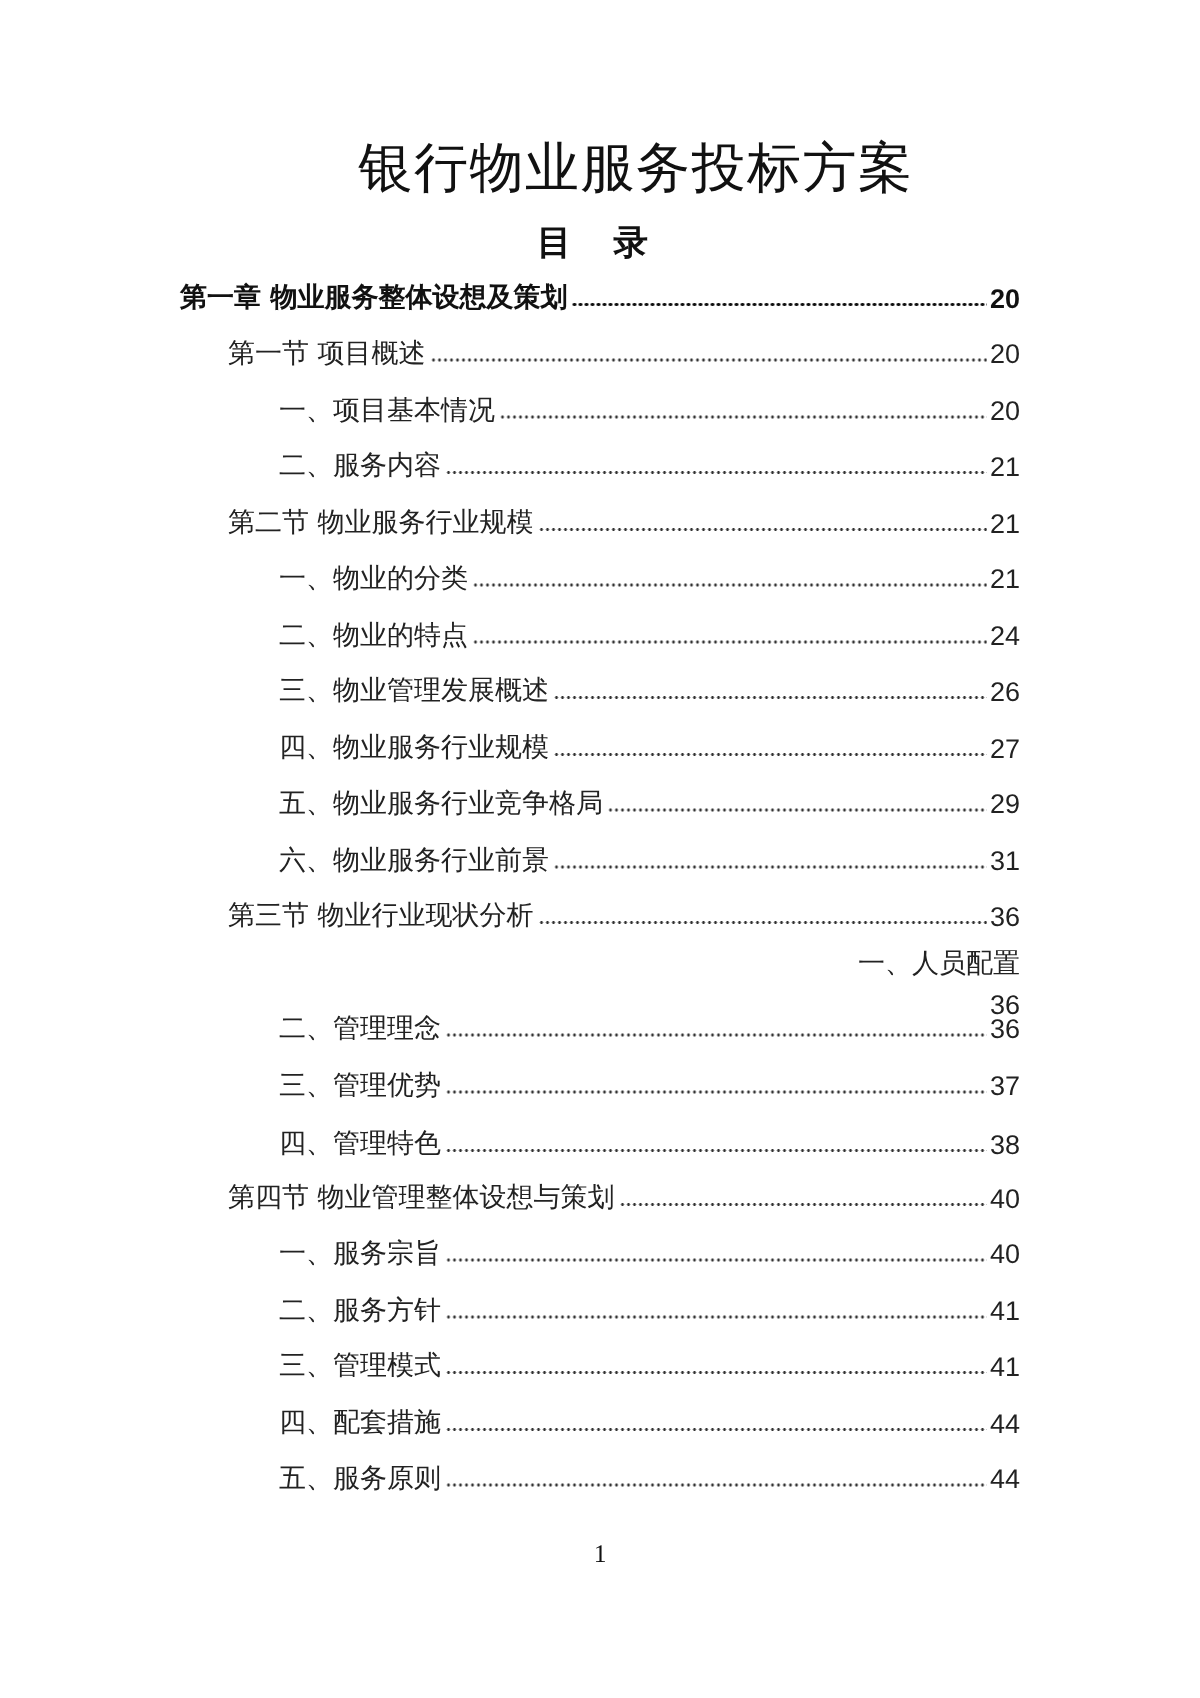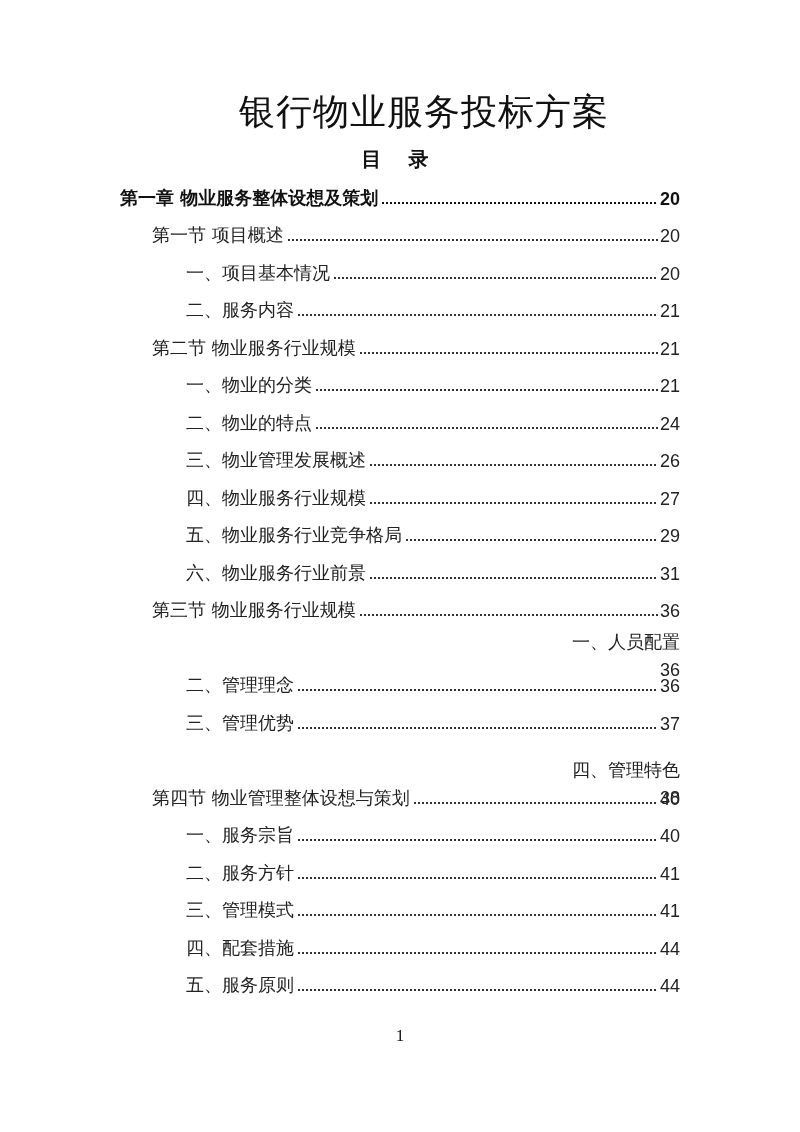--- a/index.html
+++ b/index.html
@@ -3,21 +3,21 @@
 <meta charset="utf-8">
 <style>
   html, body { margin: 0; padding: 0; background: #ffffff; }
   body { width: 800px; height: 1132px; position: relative; overflow: hidden; color: #111; }
   .title {
     position: absolute; left: 0; right: 0; top: 88px; text-align: center;
     font-family: "DejaVu Serif", "Liberation Serif", serif; font-size: 36px; letter-spacing: 1px; color: #111; margin-left: 48px;
   }
   .toc-heading {
     position: absolute; left: 0; right: 0; top: 146px; text-align: center;
-    font-family: "DejaVu Serif", "Liberation Serif", serif; font-size: 20px; font-weight: bold; letter-spacing: 10px;
+    font-family: "DejaVu Serif", "Liberation Serif", serif; font-size: 23px; font-weight: bold; letter-spacing: 10px;
   }
   .toc { position: absolute; left: 0; top: 180px; width: 800px; }
   .row {
     position: absolute; right: 120px; height: 30px;
     display: flex; align-items: flex-end;
     font-family: "DejaVu Serif", "Liberation Serif", serif; font-size: 18px; color: #222;
   }
   .row .label { white-space: nowrap; }
   .row .leader {
     flex: 1; margin: 0 2px 6px 3px; height: 2px;
@@ -89,40 +89,40 @@
       <span class="label">五、物业服务行业竞争格局</span>
       <span class="leader"></span>
       <span class="page">29</span>
     </div>
   <div class="row" style="top:375px;left:186px;">
       <span class="label">六、物业服务行业前景</span>
       <span class="leader"></span>
       <span class="page">31</span>
     </div>
   <div class="row" style="top:412px;left:152px;">
-      <span class="label">第三节  物业服务行业规模</span>
+      <span class="label">第三节  物业行业现状分析</span>
       <span class="leader"></span>
       <span class="page">36</span>
     </div>
   <div class="row" style="top:450px;left:186px;flex-direction:column;">
       <span class="label">一、人员配置</span>
       <span class="leader"></span>
       <span class="page">36</span>
     </div>
   <div class="row" style="top:487px;left:186px;">
       <span class="label">二、管理理念</span>
       <span class="leader"></span>
       <span class="page">36</span>
     </div>
   <div class="row" style="top:525px;left:186px;">
       <span class="label">三、管理优势</span>
       <span class="leader"></span>
       <span class="page">37</span>
     </div>
-  <div class="row" style="top:578px;left:186px;flex-direction:column;">
+  <div class="row" style="top:564px;left:186px;">
       <span class="label">四、管理特色</span>
       <span class="leader"></span>
       <span class="page">38</span>
     </div>
   <div class="row" style="top:600px;left:152px;">
       <span class="label">第四节  物业管理整体设想与策划</span>
       <span class="leader"></span>
       <span class="page">40</span>
     </div>
   <div class="row" style="top:637px;left:186px;">

